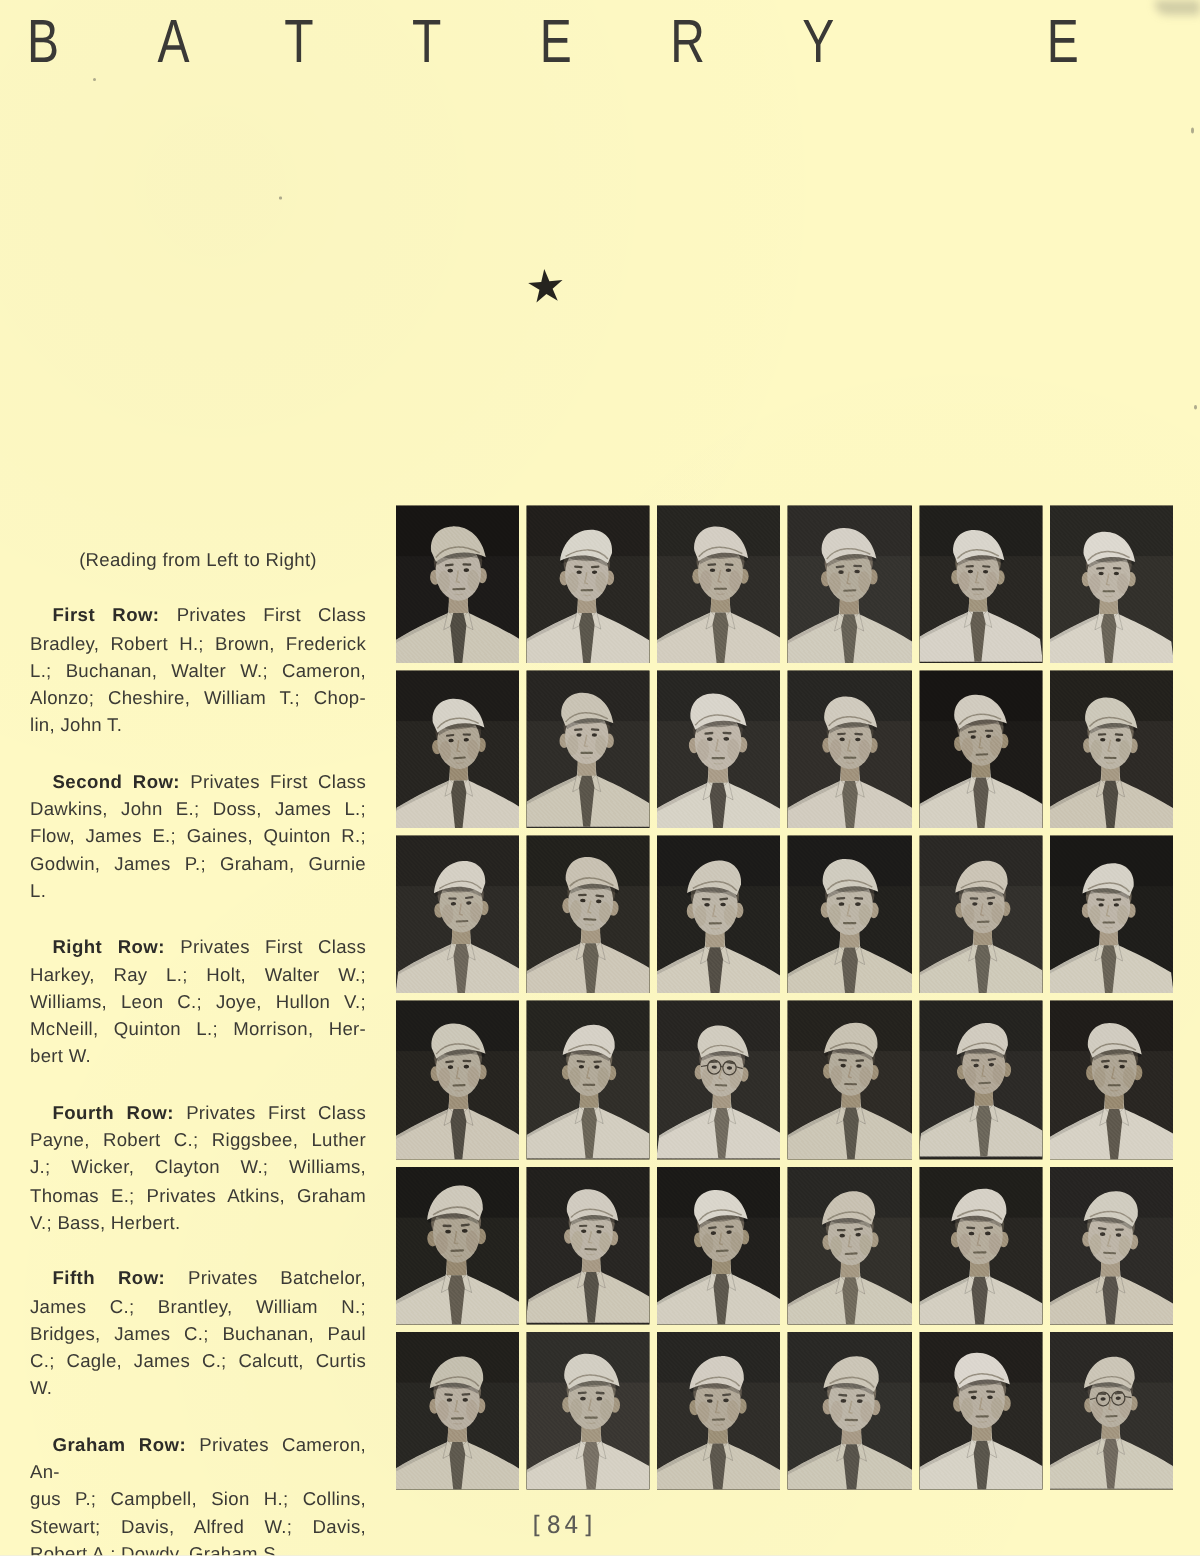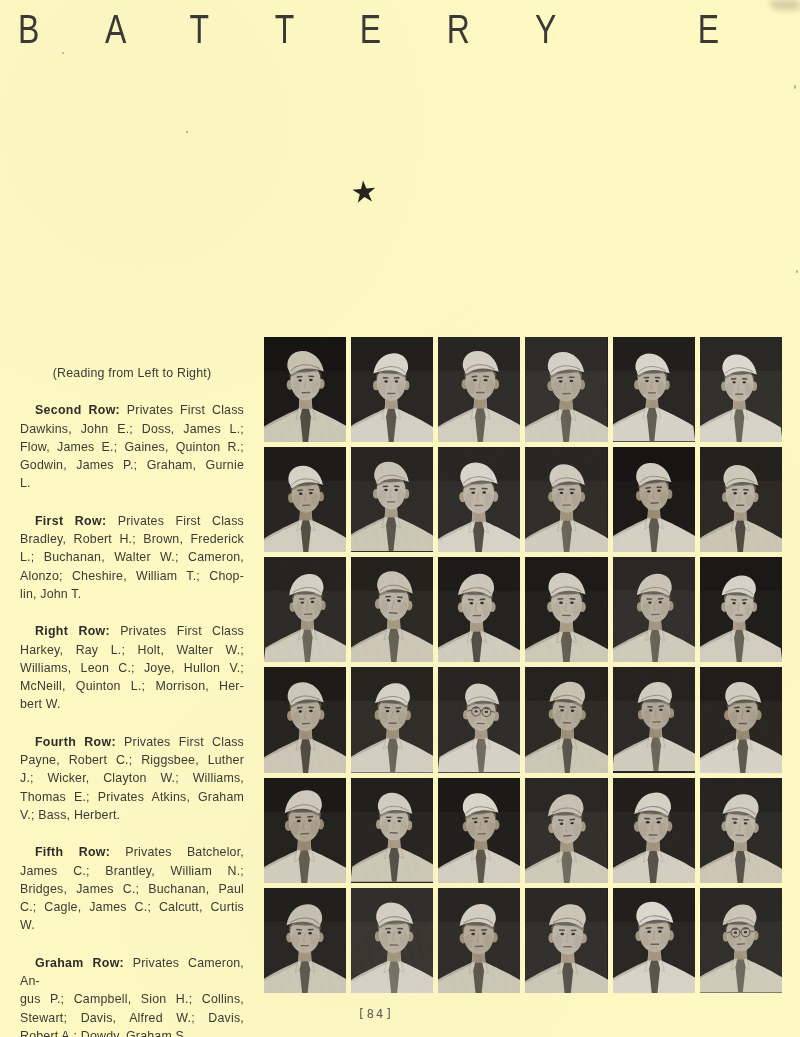--- a/index.html
+++ b/index.html
@@ -51,21 +51,21 @@
   .cell svg{display:block;width:100%;height:100%;}
   .cell::after{
     content:"";position:absolute;inset:0;pointer-events:none;
     background:repeating-linear-gradient(47deg, rgba(255,255,255,0.035) 0 1px, rgba(0,0,0,0.035) 1px 2px);
     mix-blend-mode:overlay;
   }
   
   .folio{
     position:absolute;left:0;top:1007px;width:752px;text-align:center;
     font-family:"DejaVu Sans Mono","Liberation Mono",monospace;
-    font-size:12px;letter-spacing:2px;color:#5c5b56;
+    font-size:16px;letter-spacing:2px;color:#5c5b56;
   }
   
   .speck{position:absolute;width:2px;height:2px;border-radius:50%;background:rgba(95,93,86,0.5);}
   .speck.s1{left:62px;top:52px;}
   .speck.s2{left:186px;top:131px;width:1.5px;height:1.5px;}
   .speck.s3{left:794px;top:85px;height:4px;}
   .speck.s4{left:796px;top:270px;height:3px;}
   .edge-smudge{
     position:absolute;right:0;top:0;width:30px;height:10px;
     background:rgba(125,122,113,0.35);filter:blur(3px);border-radius:0 0 0 8px;
@@ -79,32 +79,32 @@
   <header class="masthead">
     <span class="title-word">BATTERY</span><span class="title-letter">E</span>
   </header>
 
   <div class="star">★</div>
 
   <aside class="caption">
     <div class="reading-note">(Reading from Left to Right)</div>
     <div id="paragraphs">
         <div class="para">
+          <div class="jl first"><b>First Row:</b> Privates First Class</div>
+          <div class="jl">Bradley, Robert H.; Brown, Frederick</div>
+          <div class="jl">L.; Buchanan, Walter W.; Cameron,</div>
+          <div class="jl">Alonzo; Cheshire, William T.; Chop-</div>
+          <div class="jl last">lin, John T.</div>
+        </div>
+        <div class="para">
           <div class="jl first"><b>Second Row:</b> Privates First Class</div>
           <div class="jl">Dawkins, John E.; Doss, James L.;</div>
           <div class="jl">Flow, James E.; Gaines, Quinton R.;</div>
           <div class="jl">Godwin, James P.; Graham, Gurnie</div>
           <div class="jl last">L.</div>
-        </div>
-        <div class="para">
-          <div class="jl first"><b>First Row:</b> Privates First Class</div>
-          <div class="jl">Bradley, Robert H.; Brown, Frederick</div>
-          <div class="jl">L.; Buchanan, Walter W.; Cameron,</div>
-          <div class="jl">Alonzo; Cheshire, William T.; Chop-</div>
-          <div class="jl last">lin, John T.</div>
         </div>
         <div class="para">
           <div class="jl first"><b>Right Row:</b> Privates First Class</div>
           <div class="jl">Harkey, Ray L.; Holt, Walter W.;</div>
           <div class="jl">Williams, Leon C.; Joye, Hullon V.;</div>
           <div class="jl">McNeill, Quinton L.; Morrison, Her-</div>
           <div class="jl last">bert W.</div>
         </div>
         <div class="para">
           <div class="jl first"><b>Fourth Row:</b> Privates First Class</div>

